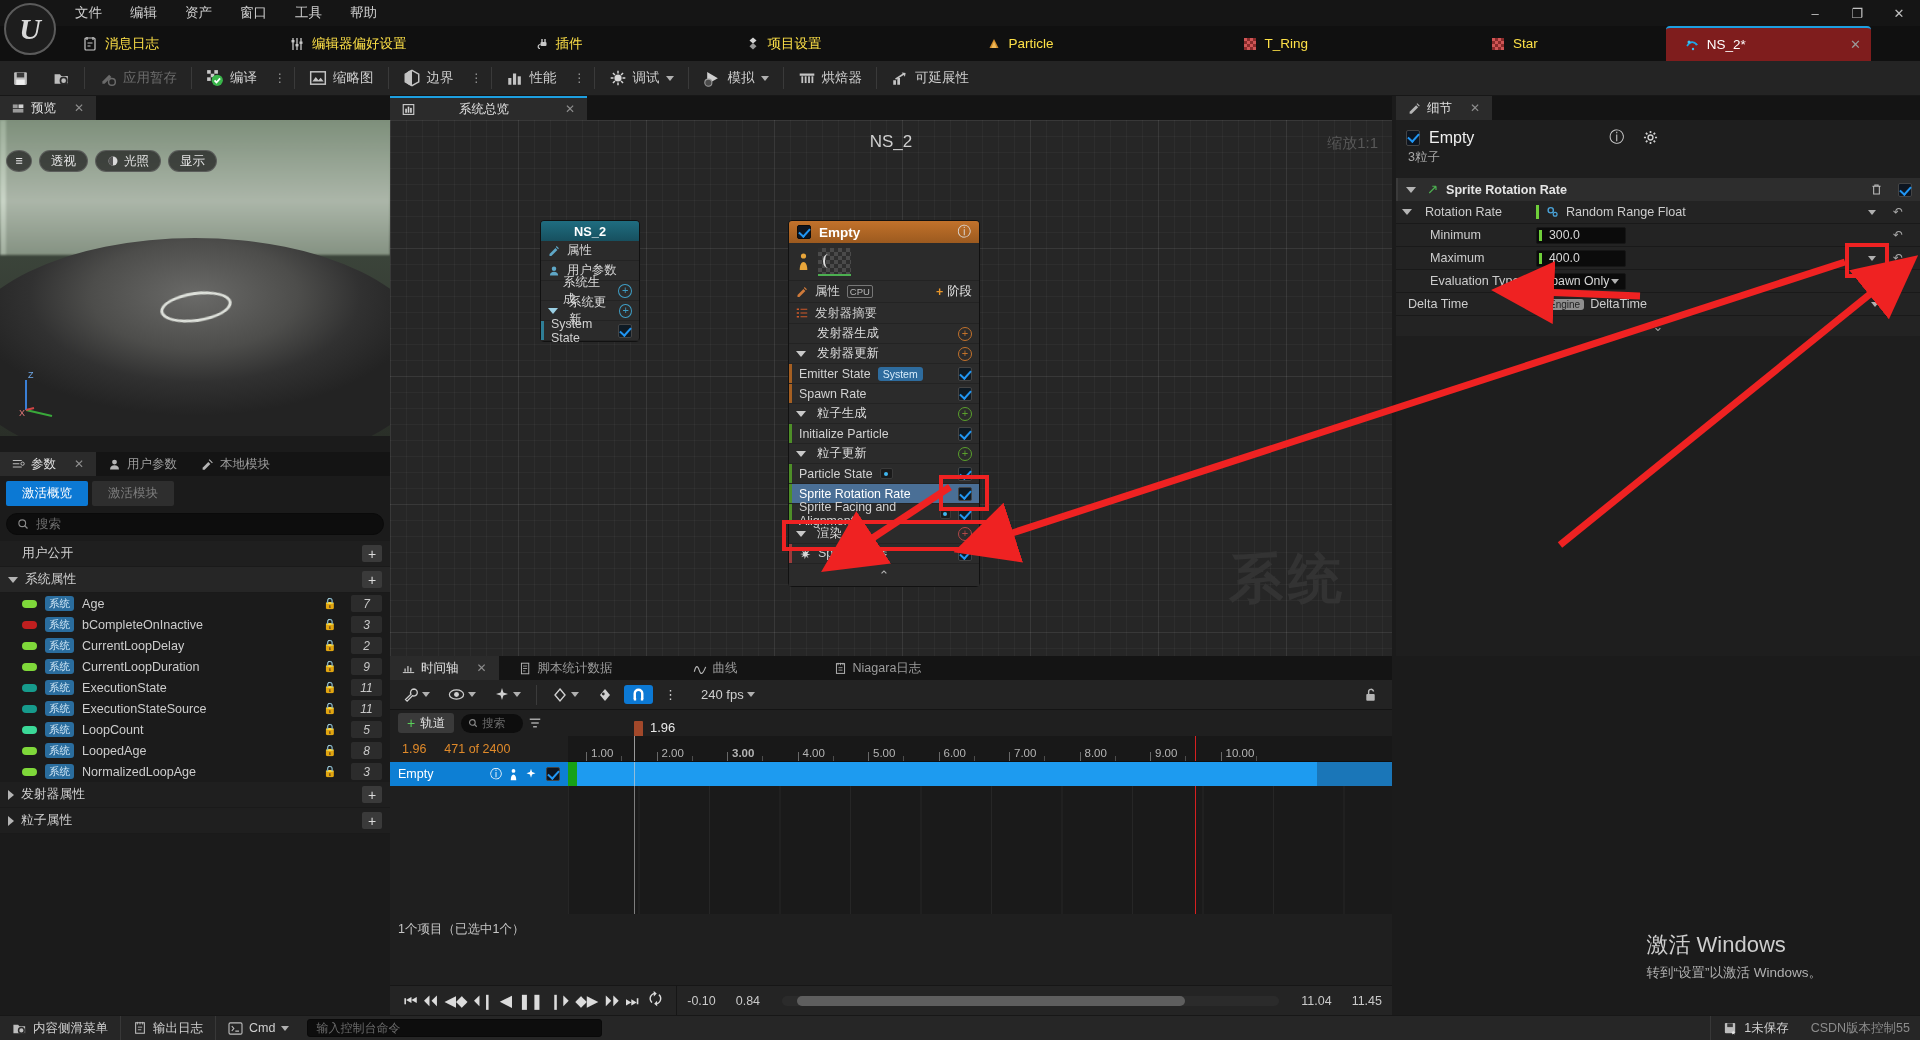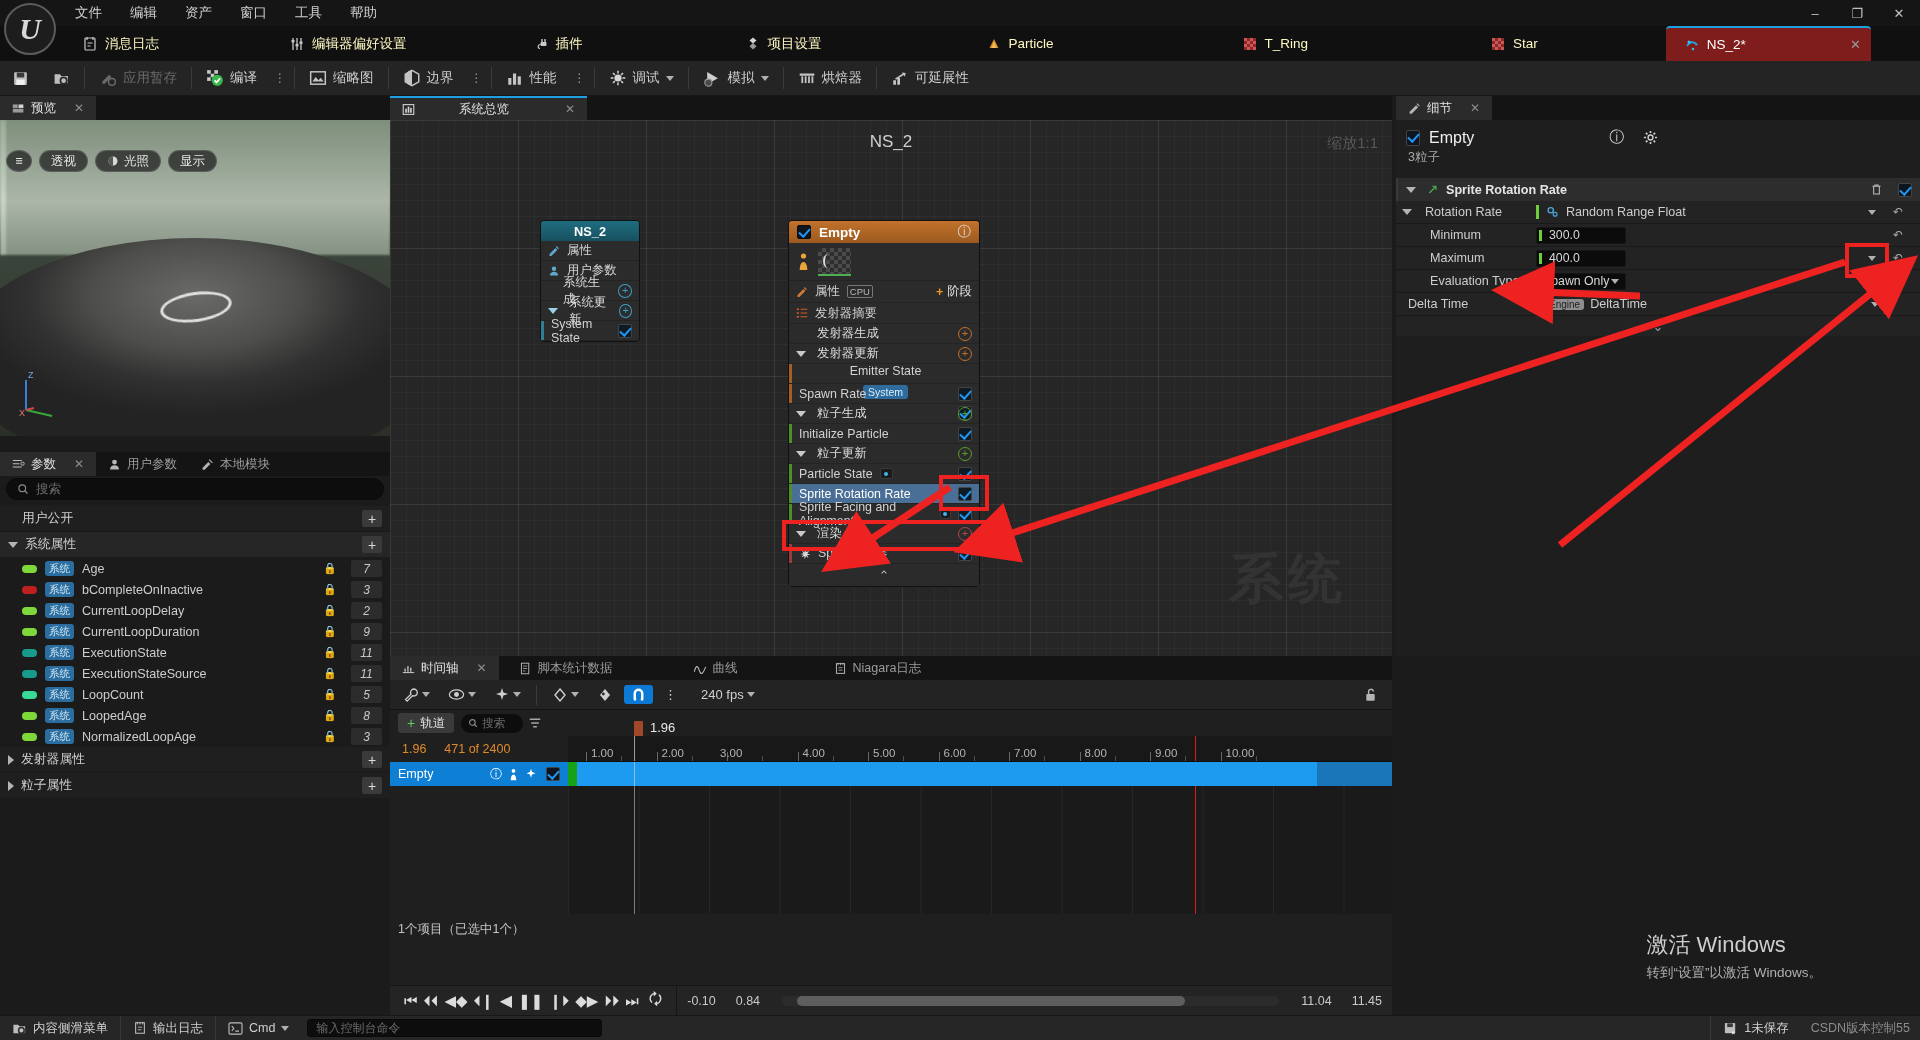--- a/index.html
+++ b/index.html
@@ -36,21 +36,21 @@
     color:#c0c0c0; font-size:13px;
   }
 
   
   .tabstrip {
     position:absolute; left:0; top:26px; width:1920px; height:35px;
     background:#101010; display:flex; align-items:flex-end;
   }
   .tool-tab {
     display:flex; align-items:center; gap:7px;
-    height:35px; padding:0 18px; color:#fef9c3; font-size:13.5px;
+    height:35px; padding:0 18px; color:#fde047; font-size:13.5px;
     cursor:default;
   }
   .tool-tab:first-child { margin-left:64px; }
   .tool-tab.active {
     background:#7f1d1d; border-top:2px solid #1d9fe0; border-radius:4px 4px 0 0;
     color:#ffffff; position:relative; min-width:205px; justify-content:flex-start;
   }
   .tool-tab.active .x {
     position:absolute; right:10px; color:#9a9a9a; font-size:13px;
   }
@@ -588,20 +588,24 @@
         <span>用户参数</span>
       </div>
       <div class="ptab">
         <svg width="13" height="13" viewBox="0 0 16 16">
           <path d="M2 12l7-7 2.5 2.5-7 7H2z" fill="#b5b5b5"></path>
             <path d="M10 2l4 4" stroke="#b5b5b5" stroke-width="1.3"></path>
         </svg>
         <span>本地模块</span>
       </div>
     </div>
+    <div class="seg-row">
+      <div class="seg on">激活概览</div>
+      <div class="seg off">激活模块</div>
+    </div>
     <div class="search-box">
       <svg width="12" height="12" viewBox="0 0 16 16">
         <circle cx="7" cy="7" r="4.5" fill="none" stroke="#8a8a8a" stroke-width="1.5"></circle>
         <path d="M10.3 10.3L14 14" stroke="#8a8a8a" stroke-width="1.6"></path>
       </svg>
       <span>搜索</span>
     </div>
 
     <div class="grp-head dark">
       <span style="margin-left:14px">用户公开</span>
@@ -789,21 +793,21 @@
             <div class="node-row cat" style="position: relative;">
               <span style="width:14px;display:inline-block"></span>
               <span>发射器生成</span>
               <span class="circ-plus" style="color:#c2722b">+</span>
             </div>
             <div class="node-row cat" style="position: relative;">
               <span class="tri down" style="margin-right:4px;border-top-color:#c9c9c9"></span>
               <span>发射器更新</span>
               <span class="circ-plus" style="color:#c2722b">+</span>
             </div>
-            <div class="node-row" style="position: relative; padding-left: 10px; flex-direction: column;">
+            <div class="node-row" style="position: relative; padding-left: 10px;">
               <div class="stripe" style="background:#a55f22"></div>
               <span>Emitter State</span>
               <span class="pill-tag">System</span>
               <span class="cb on blue"></span>
             </div>
             <div class="node-row" style="position: relative; padding-left: 10px;">
               <div class="stripe" style="background:#a55f22"></div>
               <span>Spawn Rate</span>
               <span class="cb on blue"></span>
             </div>
@@ -1089,21 +1093,21 @@
           <div class="playhead" style="left:66px;top:11px;"></div>
         </div>
         <div class="ruler" id="ruler">
             <div class="rtick" style="left: 18px;"></div>
             <div class="rlabel" style="left: 23px;">1.00</div>
             <div class="rtick minor" style="left: 53.25px;"></div>
             <div class="rtick" style="left: 88.5px;"></div>
             <div class="rlabel" style="left: 93.5px;">2.00</div>
             <div class="rtick minor" style="left: 123.75px;"></div>
             <div class="rtick" style="left: 159px;"></div>
-            <div class="rlabel" style="left: 152px;">3.00</div>
+            <div class="rlabel" style="left: 164px; font-weight: bold;">3.00</div>
             <div class="rtick minor" style="left: 194.25px;"></div>
             <div class="rtick" style="left: 229.5px;"></div>
             <div class="rlabel" style="left: 234.5px;">4.00</div>
             <div class="rtick minor" style="left: 264.75px;"></div>
             <div class="rtick" style="left: 300px;"></div>
             <div class="rlabel" style="left: 305px;">5.00</div>
             <div class="rtick minor" style="left: 335.25px;"></div>
             <div class="rtick" style="left: 370.5px;"></div>
             <div class="rlabel" style="left: 375.5px;">6.00</div>
             <div class="rtick minor" style="left: 405.75px;"></div>

